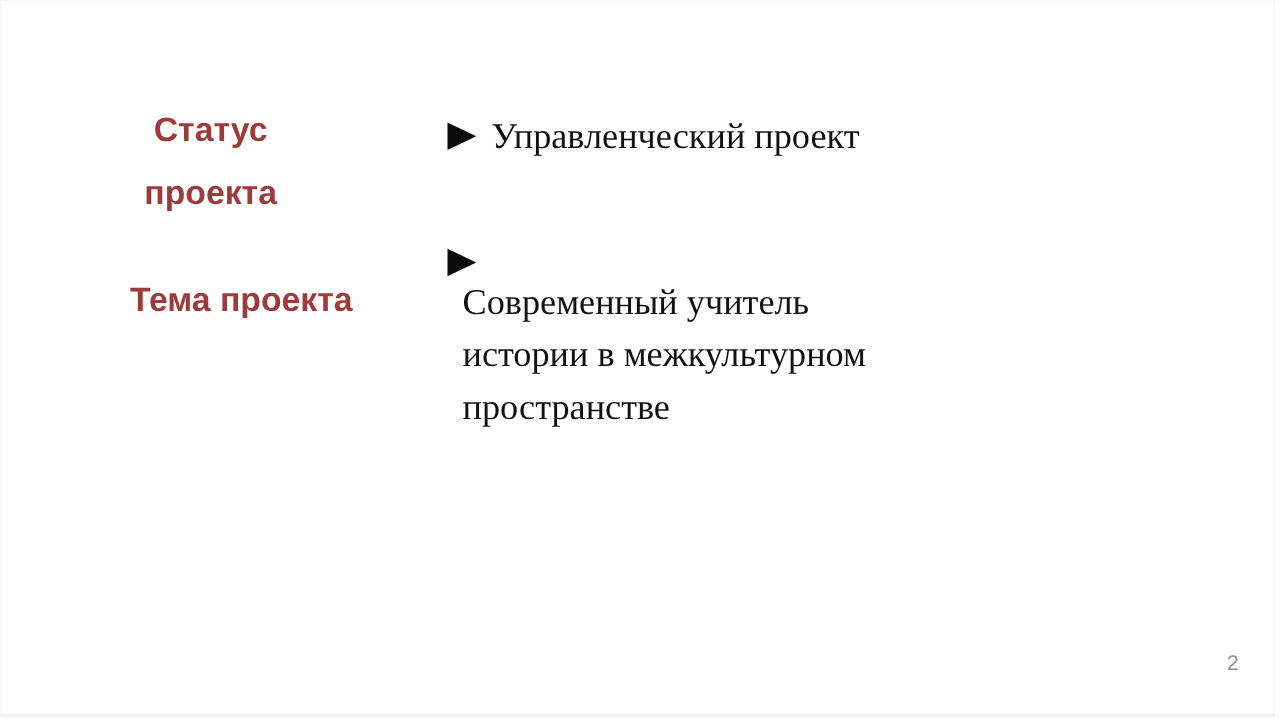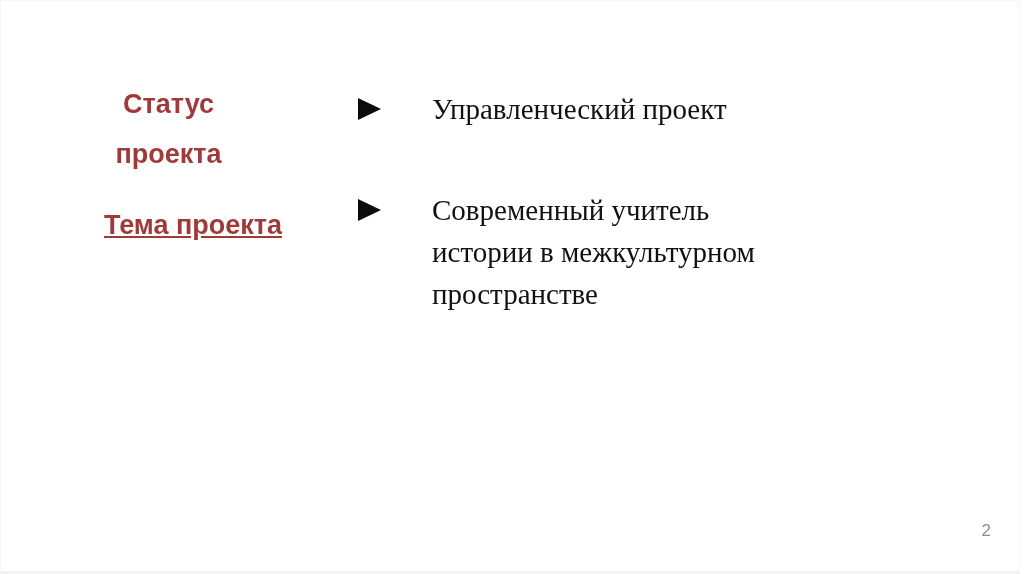--- a/index.html
+++ b/index.html
@@ -28,33 +28,31 @@
     white-space: pre-line;
   }
   .side-label.status {
     left: 85px;
     top: 78px;
     width: 165px;
     text-align: center;
   }
   .side-label.topic {
     left: 103px;
-    top: 199px;
+    top: 214px;
     white-space: nowrap;
-    text-decoration: underline;
   }
   .bullet-item {
     position: absolute;
     left: 357px;
     display: flex;
     align-items: flex-start;
-    gap: 39px;
   }
   .bullet-item.item-0 { top: 87px; }
-  .bullet-item.item-1 { top: 188px; }
+  .bullet-item.item-1 { top: 188px; flex-direction: column; }
   .tri {
     width: 0;
     height: 0;
     border-top: 11px solid transparent;
     border-bottom: 11px solid transparent;
     border-left: 23px solid #0b0b0b;
     margin-top: 10px;
     flex: 0 0 auto;
   }
   .bullet-text {

